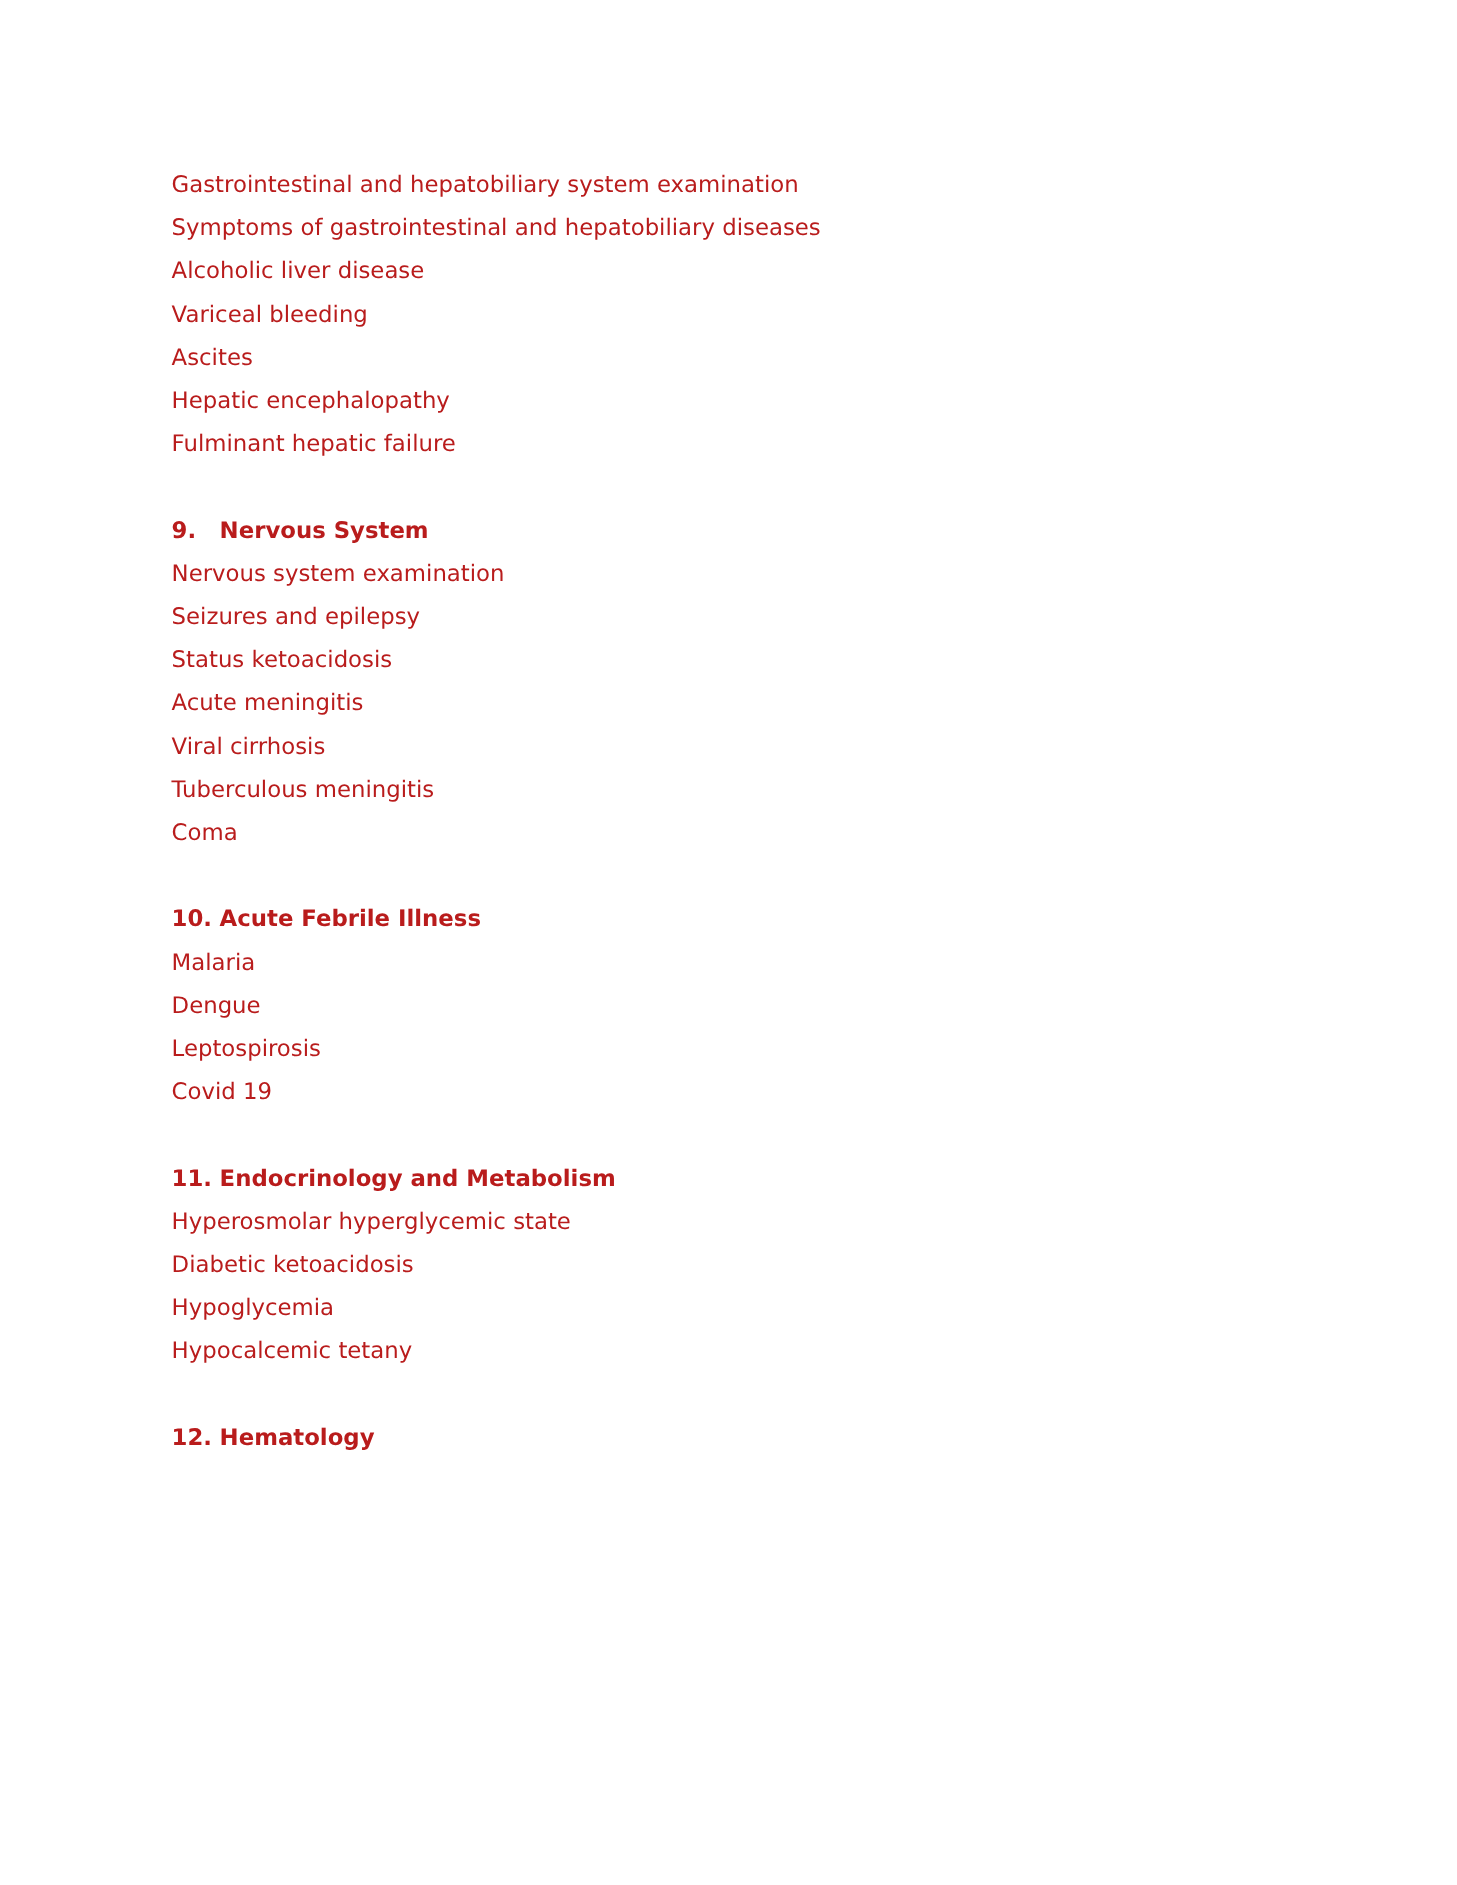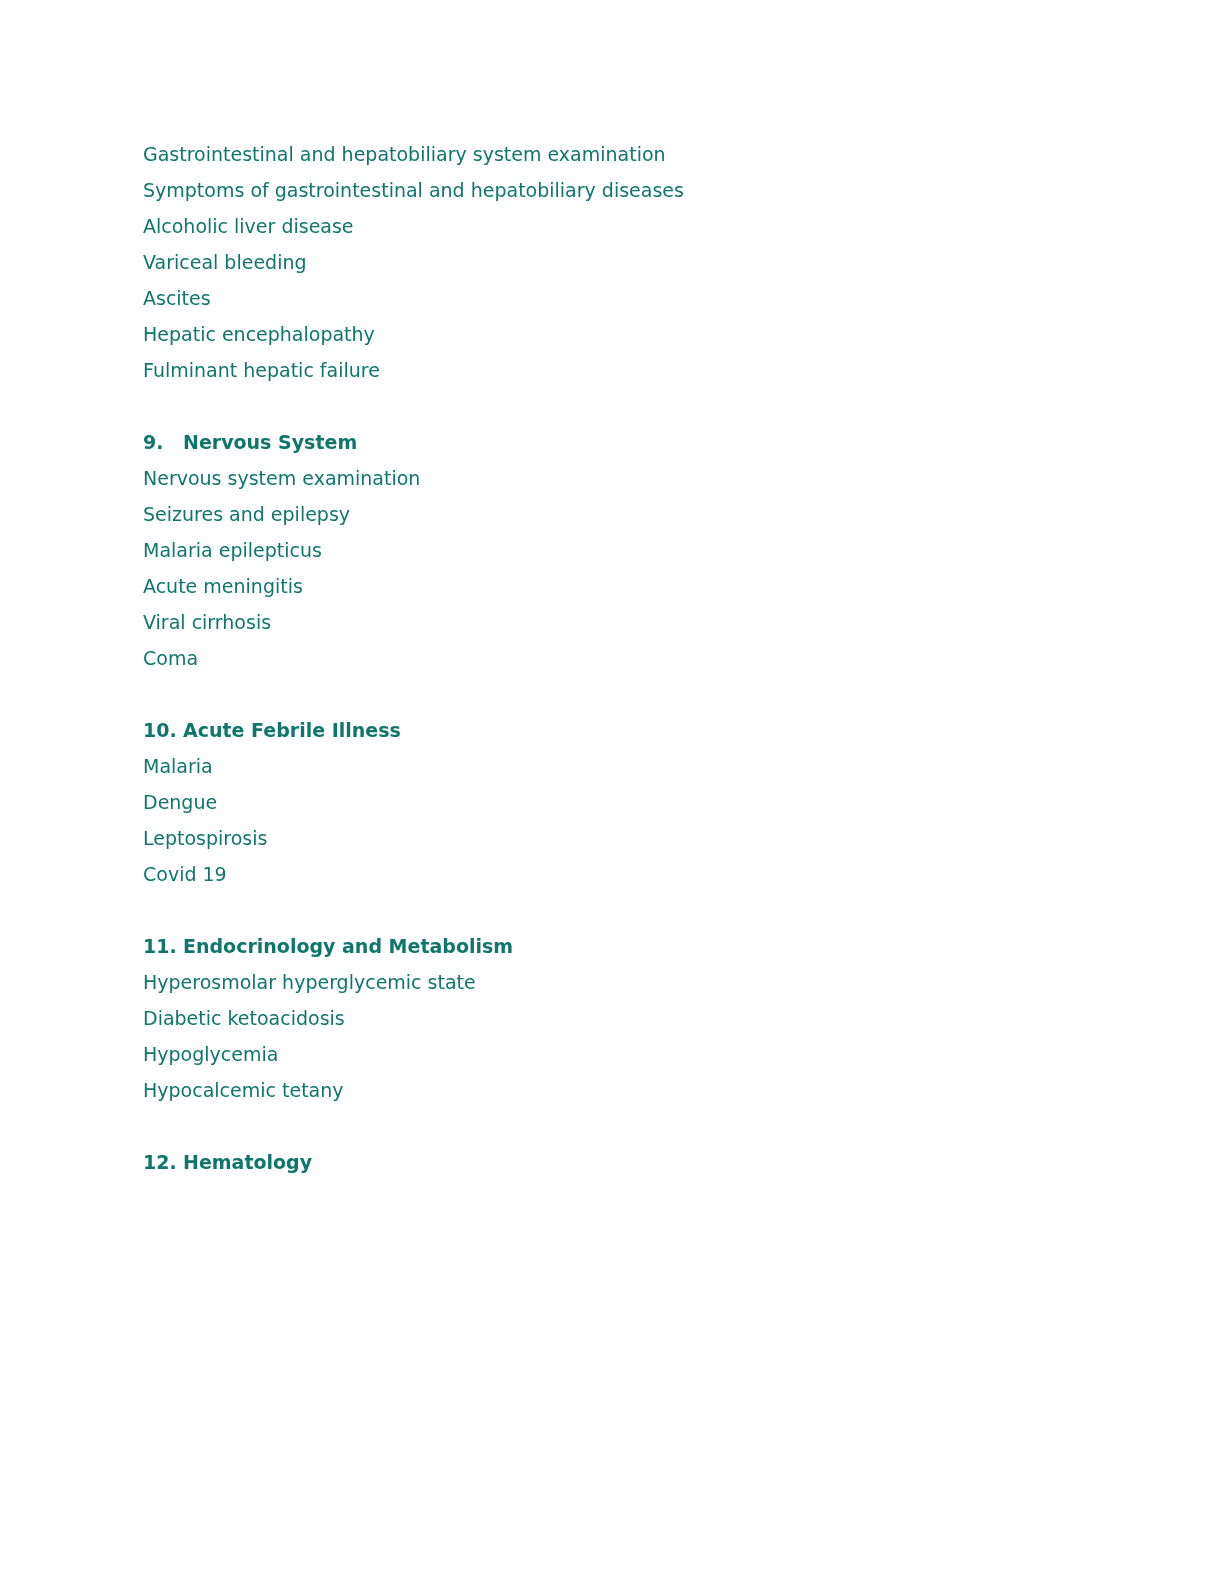--- a/index.html
+++ b/index.html
@@ -11,21 +11,21 @@
     height: 1571px;
     background: #ffffff;
     font-family: "DejaVu Sans", sans-serif;
   }
   .page {
     position: relative;
     width: 1214px;
     height: 1571px;
     background: #ffffff;
     overflow: hidden;
-    color: #0f766e;
+    color: #b91c1c;
   }
   .content {
     position: absolute;
     left: 143px;
     top: 136px;
     right: 90px;
     font-size: 19px;
     line-height: 36px;
   }
   .section { }
@@ -59,23 +59,24 @@
         <div class="list-item">Hepatic encephalopathy</div>
         <div class="list-item">Fulminant hepatic failure</div>
       </div>
       <div class="section">
         <div class="section-heading">
           <span class="heading-number">9.</span>
           <span class="heading-title">Nervous System</span>
         </div>
         <div class="list-item">Nervous system examination</div>
         <div class="list-item">Seizures and epilepsy</div>
-        <div class="list-item">Malaria epilepticus</div>
+        <div class="list-item">Status ketoacidosis</div>
         <div class="list-item">Acute meningitis</div>
         <div class="list-item">Viral cirrhosis</div>
+        <div class="list-item">Tuberculous meningitis</div>
         <div class="list-item">Coma</div>
       </div>
       <div class="section">
         <div class="section-heading">
           <span class="heading-number">10.</span>
           <span class="heading-title">Acute Febrile Illness</span>
         </div>
         <div class="list-item">Malaria</div>
         <div class="list-item">Dengue</div>
         <div class="list-item">Leptospirosis</div>

